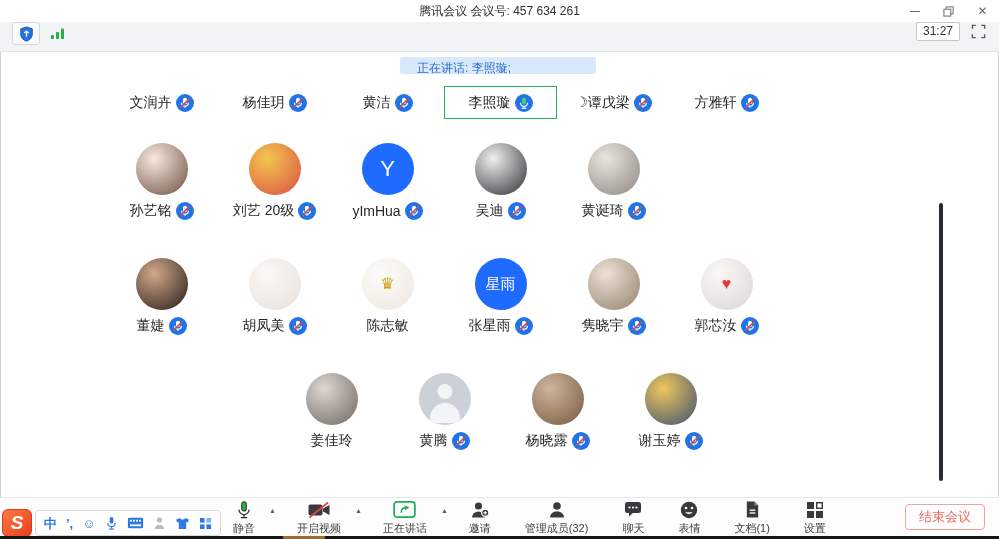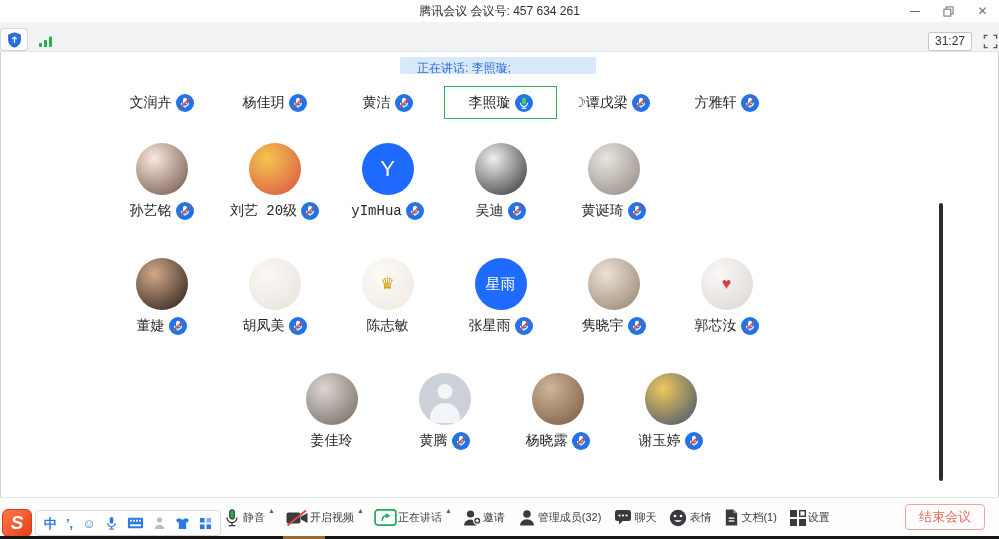--- a/index.html
+++ b/index.html
@@ -9,54 +9,54 @@
     font-family:"Liberation Sans","DejaVu Sans",sans-serif;
     box-shadow:inset 0 0 0 1px #cfd0d2;
   }
   
   .titlebar{position:absolute;top:0;left:0;right:0;height:22px;background:#fff;}
   .title{position:absolute;left:0;right:0;top:0;text-align:center;line-height:22px;font-size:12px;color:#2e2e2e;}
   .win-controls{position:absolute;right:10px;top:0;height:22px;display:flex;align-items:center;gap:21px;}
   .wc{display:flex;align-items:center;justify-content:center;width:13px;height:13px;color:#6e6e6e;font-size:12px;cursor:default;}
   .wc-min-line{display:block;width:10px;border-top:1.3px solid #6e6e6e;}
   
-  .statusbar{position:absolute;top:22px;left:0;right:0;height:30px;background:#f2f3f5;border-bottom:1px solid #e3e4e6;display:flex;align-items:flex-end;padding:0 0;box-sizing:border-box;}
+  .statusbar{position:absolute;top:22px;left:0;right:0;height:30px;background:#f2f3f5;border-bottom:1px solid #e3e4e6;display:flex;align-items:flex-start;padding:0 12px;box-sizing:border-box;}
   .shield-box{width:26px;height:21px;border:1px solid #d5d6d8;border-radius:3px;background:#fafbfc;display:flex;align-items:center;justify-content:center;}
   .net-box{margin-left:7px;width:24px;height:21px;display:flex;align-items:center;justify-content:center;}
   .sb-right{margin-left:auto;display:flex;align-items:center;gap:10px;}
   .timer-box{border:1px solid #c6c7c9;background:#fff;border-radius:2px;padding:0 6px;height:17px;line-height:17px;font-size:12px;color:#333;}
   .fs-btn{display:flex;align-items:center;justify-content:center;width:17px;height:17px;}
   
   .banner{position:absolute;left:400px;top:57px;width:196px;height:17px;background:#d8e9fb;border-radius:2px;font-size:12px;color:#2b6cd0;line-height:23px;padding-left:17px;box-sizing:border-box;white-space:nowrap;}
   
   #grid{position:absolute;inset:0;}
   .p-row{position:absolute;left:105px;width:792px;display:flex;}
   .p-row-1{top:86px;}
   .p-row-2{top:143px;}
   .p-row-3{top:258px;}
   .p-row-4{top:373px;justify-content:center;}
   .p-cell{width:113px;display:flex;flex-direction:column;align-items:center;box-sizing:border-box;}
   .p-row-1 .p-cell{height:33px;justify-content:center;border:1px solid transparent;}
   .p-row-1 .p-cell.active{border-color:#2bb05e;background:#fff;text-align:right;}
-  .name-line{display:flex;align-items:center;gap:4px;height:20px;font-family:Liberation Mono, monospace;}
+  .name-line{display:flex;align-items:center;gap:4px;height:20px;}
   .p-name{font-size:14px;color:#262626;white-space:nowrap;}
   .mic-badge{width:18px;height:18px;display:inline-flex;}
   .avatar{width:52px;height:52px;border-radius:50%;display:flex;align-items:center;justify-content:center;color:#fff;margin-bottom:6px;position:relative;overflow:hidden;flex:none;}
   .avatar.t-big{font-size:22px;}
   .avatar.t-small{font-size:15px;}
   .avatar.kind-default{background:#ccd1d9;}
   .avatar.kind-default::before{content:"";position:absolute;left:50%;top:11px;transform:translateX(-50%);width:15px;height:15px;border-radius:50%;background:#f2f4f7;}
   .avatar.kind-default::after{content:"";position:absolute;left:50%;top:30px;transform:translateX(-50%);width:30px;height:20px;border-radius:15px 15px 4px 4px;background:#f2f4f7;}
   .av-glyph{font-size:16px;line-height:1;}
   .scrollbar{position:absolute;left:939px;top:203px;width:4px;height:278px;background:#2a2a31;border-radius:2px;}
   
   .toolbar{position:absolute;left:0;right:0;bottom:3px;height:38px;background:#fdfdfd;border-top:1px solid #e7e7e7;}
   .tb-center{position:absolute;left:220px;top:0;height:38px;display:flex;align-items:center;gap:8px;}
   .tb-wrap{display:flex;align-items:center;}
-  .tb-item{display:flex;flex-direction:row;align-items:center;gap:1px;background:none;border:none;padding:2px 2px 1px;font-family:inherit;cursor:default;}
+  .tb-item{display:flex;flex-direction:column;align-items:center;gap:1px;background:none;border:none;padding:2px 13px 1px;font-family:inherit;cursor:default;}
   .tb-icon{height:20px;display:flex;align-items:center;}
   .tb-label{font-size:11px;color:#3d3d40;white-space:nowrap;}
   .tb-arrow{font-size:7px;color:#5c6063;margin:0 0 14px 1px;cursor:default;}
   .end-btn{position:absolute;right:14px;top:6px;height:26px;padding:0 13px;border:1px solid #f0a29c;border-radius:4px;background:#fffdfd;color:#e76a5e;font-size:13px;font-family:inherit;cursor:default;}
   
   .ime-bar{position:absolute;left:2px;bottom:2px;display:flex;align-items:center;gap:3px;}
   .sogou-logo{width:30px;height:28px;border-radius:6px;background:linear-gradient(135deg,#ff7a45,#e63f1c);color:#fff;font-weight:bold;font-style:italic;font-size:19px;display:flex;align-items:center;justify-content:center;border:1px solid #d4401f;box-sizing:border-box;}
   .ime-tray{height:26px;background:#fff;border:1px solid #d9d9d9;border-radius:4px;display:flex;align-items:center;padding:0 8px;gap:9px;box-sizing:border-box;}
   .ime-ic{display:flex;align-items:center;justify-content:center;font-size:13px;color:#2a7ae2;font-weight:bold;line-height:1;}
   

